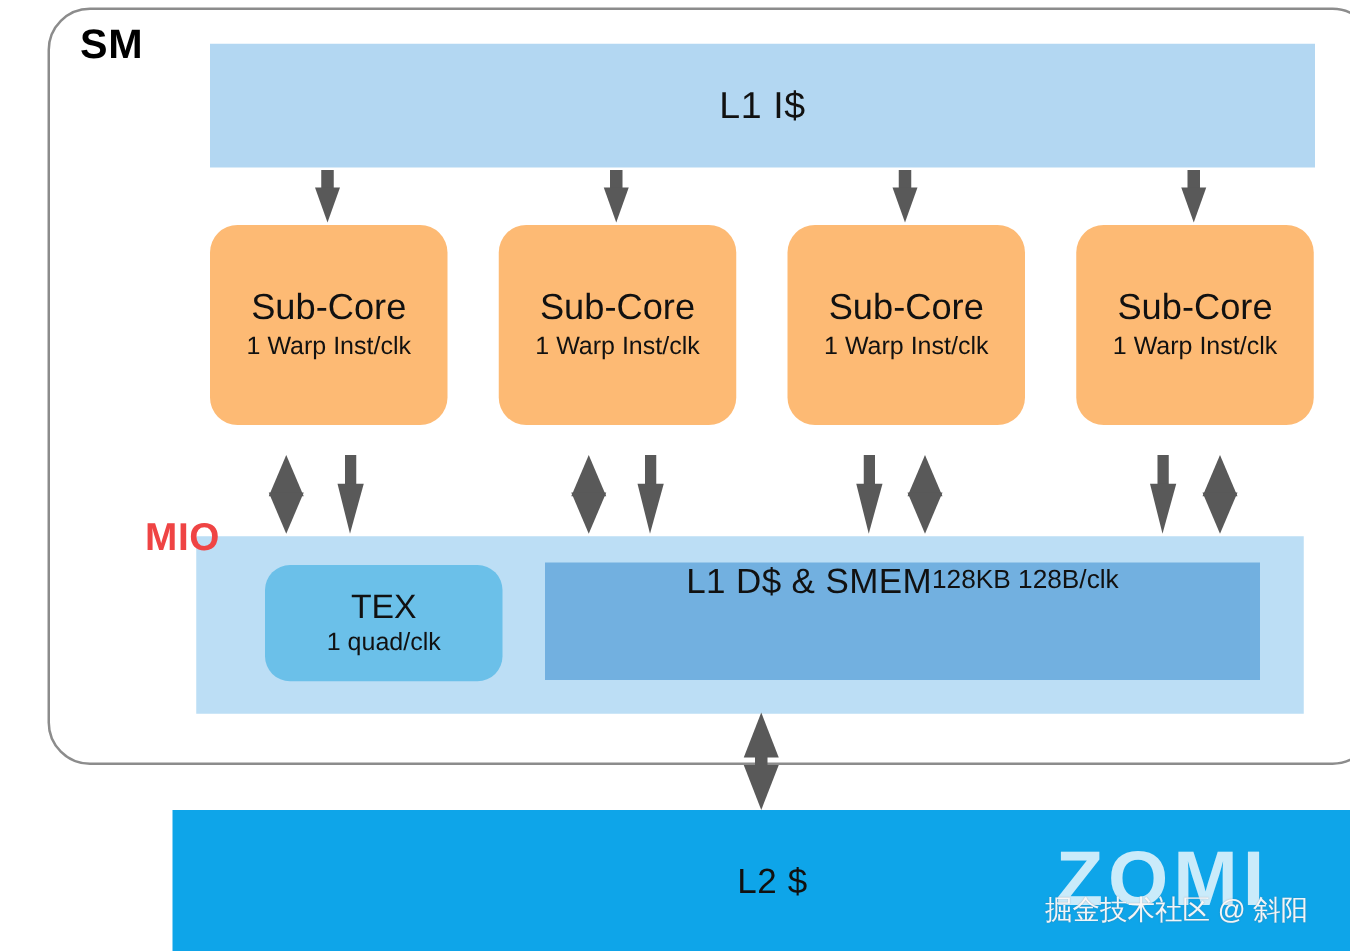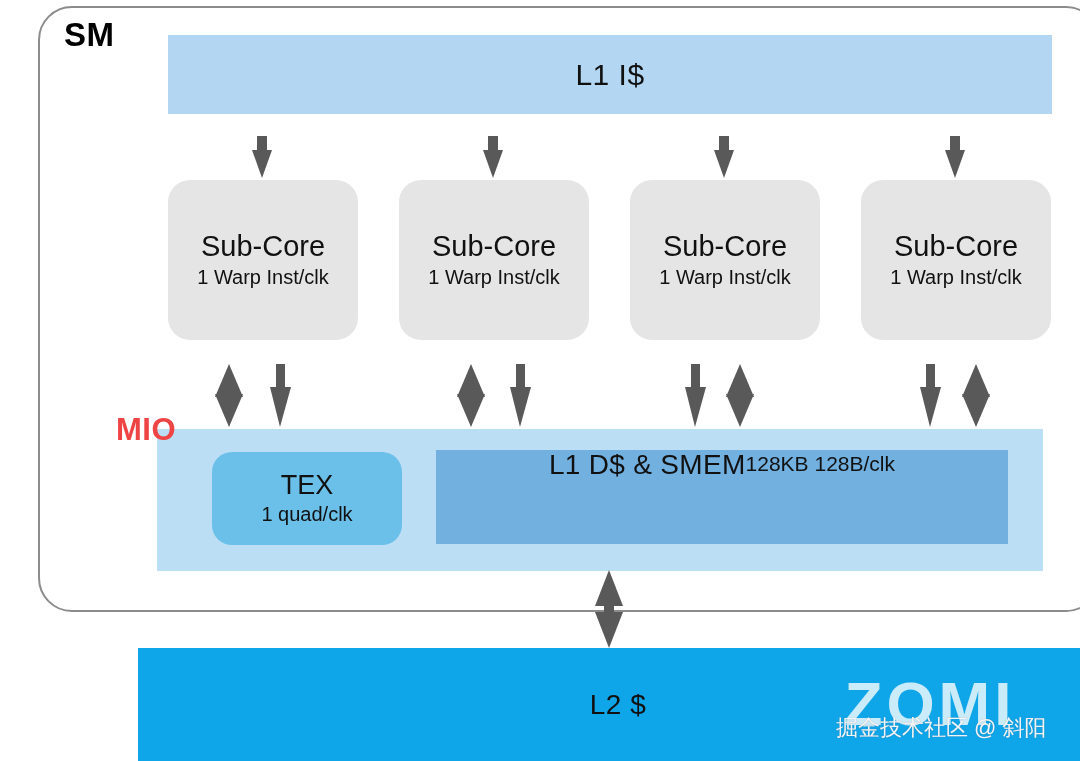--- a/index.html
+++ b/index.html
@@ -49,21 +49,21 @@
     color: #ef4444;
     letter-spacing: 0.5px;
   }
 
   
   .l1i {
     position: absolute;
     left: 138px;
     top: 35px;
     width: 884px;
-    height: 79px;
+    height: 99px;
     background: #b3d7f2;
     display: flex;
     flex-direction: column;
     align-items: center;
     justify-content: center;
   }
   .l1i .title {
     font-size: 30px;
     color: #111111;
     letter-spacing: 0.5px;
@@ -75,21 +75,21 @@
     line-height: 1.15;
     margin-top: 2px;
   }
 
   
   .subcore {
     position: absolute;
     top: 180px;
     width: 190px;
     height: 160px;
-    background: #e5e5e5;
+    background: #fdba74;
     border-radius: 22px;
     display: flex;
     flex-direction: column;
     align-items: center;
     justify-content: center;
   }
   .subcore .title {
     font-size: 29px;
     color: #111111;
     line-height: 1.1;

